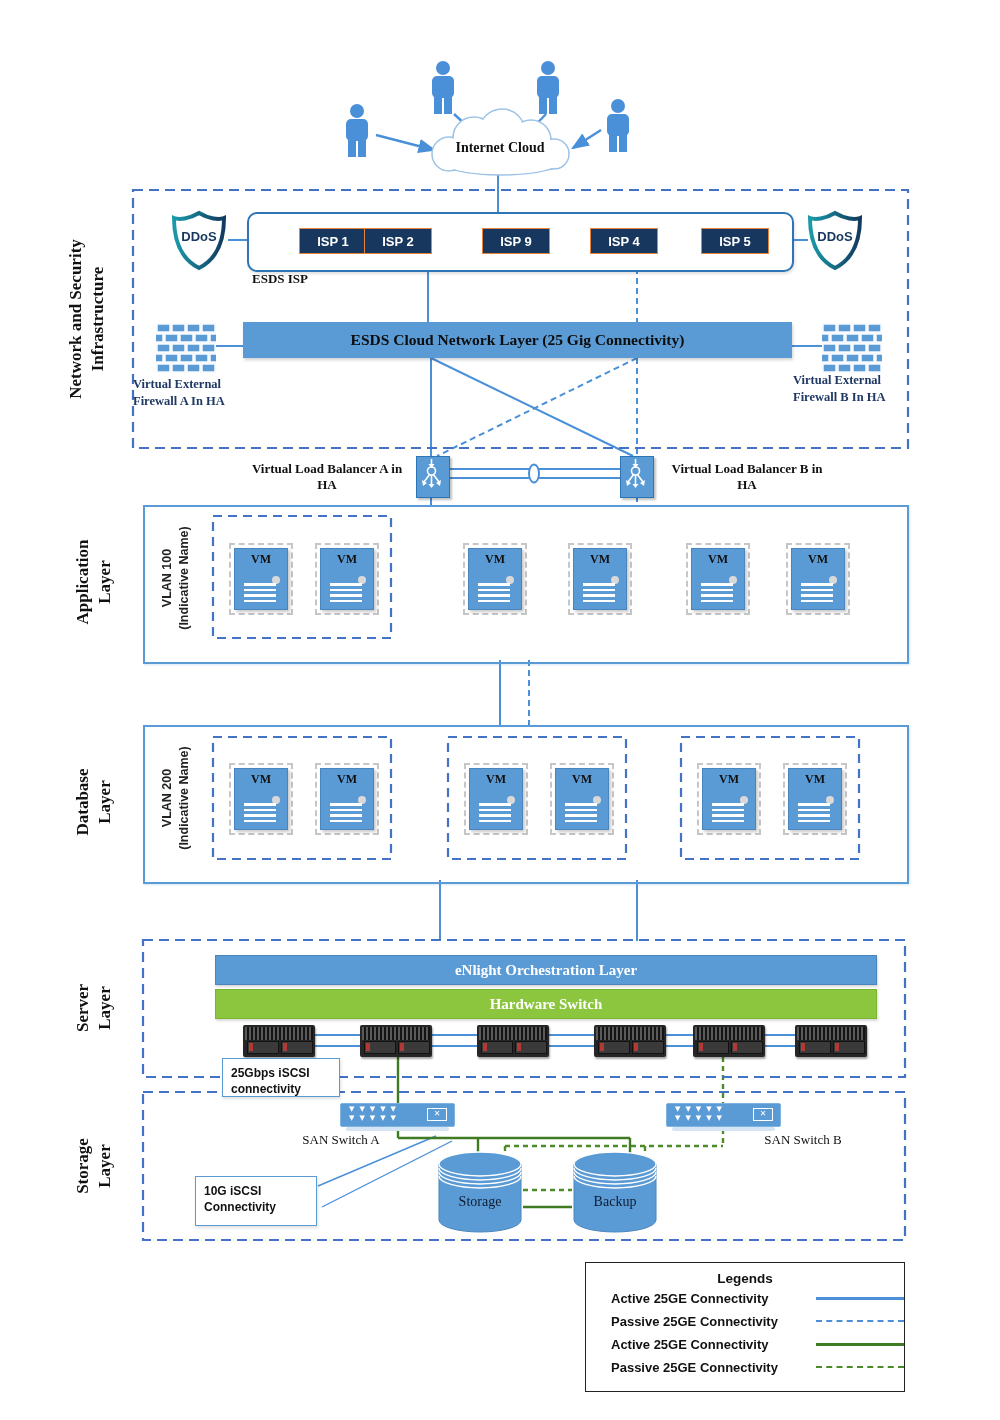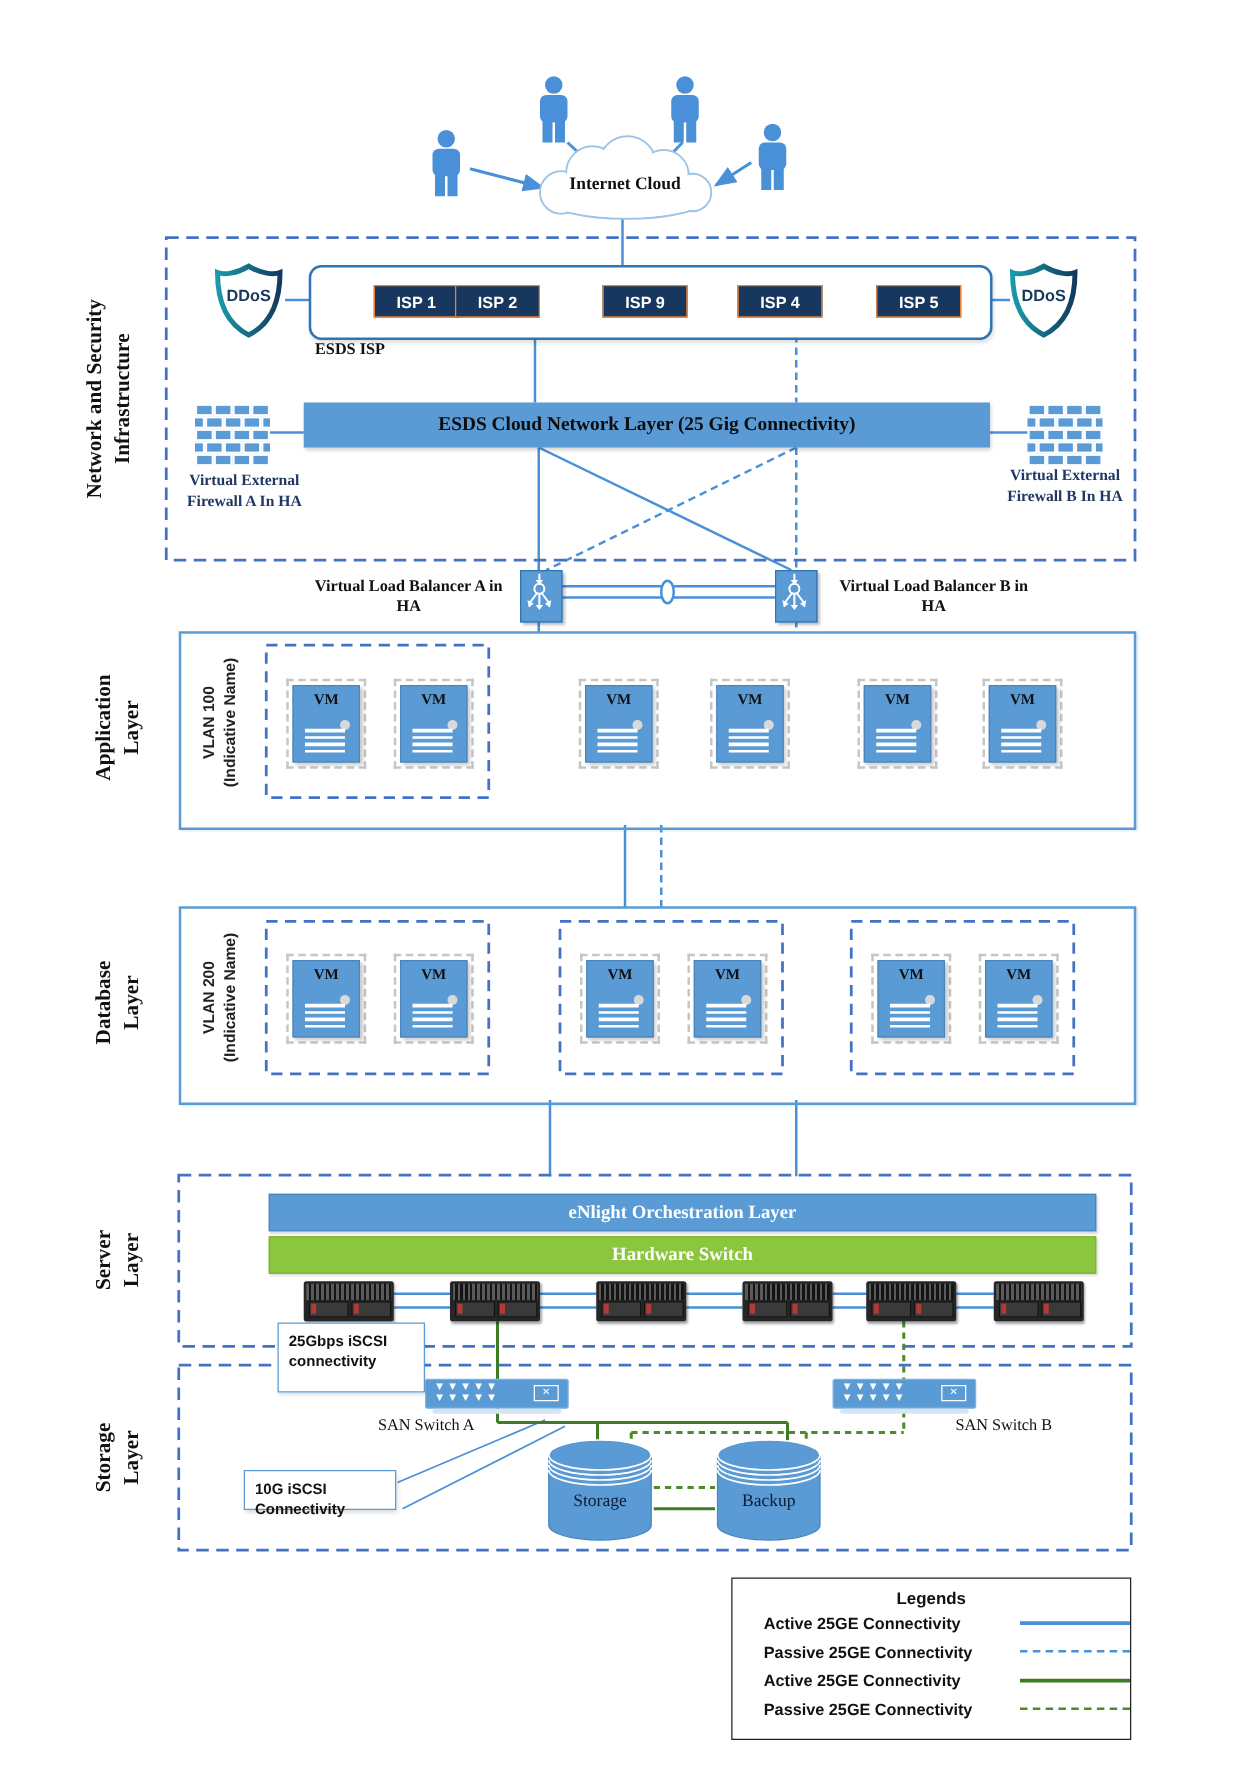--- a/index.html
+++ b/index.html
@@ -34,21 +34,21 @@
                  border:2.5px solid #2E75B6;border-radius:10px;box-shadow:1px 2px 3px rgba(0,0,0,.12);}
   .isp-chip{position:absolute;top:14px;width:68px;height:26px;background:#17375E;border:1.5px solid #E8833A;
             color:#fff;font-family:"Liberation Sans",sans-serif;font-weight:bold;font-size:13px;
             display:flex;align-items:center;justify-content:center;box-sizing:border-box;}
 
   .netbar{position:absolute;z-index:2;background:#5B9BD5;display:flex;align-items:center;justify-content:center;
           font-weight:bold;color:#0d0d0d;box-shadow:1px 2px 3px rgba(0,0,0,.18);}
   .srvbar{position:absolute;z-index:2;display:flex;align-items:center;justify-content:center;
           font-weight:bold;color:#fff;font-size:15px;box-shadow:1px 2px 2px rgba(0,0,0,.15);}
 
-  .fw-label{position:absolute;z-index:2;text-align:center;font-weight:bold;font-size:12.5px;
+  .fw-label{position:absolute;z-index:2;text-align:left;font-weight:bold;font-size:12.5px;
             line-height:17px;color:#1F3864;}
   .plain-label{position:absolute;z-index:2;color:#111;}
 
   .lb-box{position:absolute;z-index:3;width:32px;height:40px;background:#5B9BD5;border:1.5px solid #2E75B6;
           box-shadow:2px 2px 2px rgba(0,0,0,.25);}
   .lb-label{position:absolute;z-index:2;width:170px;text-align:center;font-weight:bold;font-size:13px;
             line-height:16px;color:#111;}
 
   .vm{position:absolute;z-index:3;width:64px;height:72px;border:2px dashed #c6c6c6;background:#fff;
       box-sizing:border-box;padding:3px;}
@@ -547,22 +547,22 @@
       <div class="bay" style="left:4px;"></div>
       <div class="bay" style="left:38px;"></div>
     </div>
   <div class="server" style="left:795px;top:1025px;">
       <div class="bay" style="left:4px;"></div>
       <div class="bay" style="left:38px;"></div>
     </div>
 
   <div class="vlabel seclabel" style="left:55px;top:1143px;width:80px;height:46px;">Storage Layer</div>
 
-  <div class="callout" style="left:222px;top:1058px;width:118px;height:56px;">25Gbps iSCSI connectivity</div>
-  <div class="callout" style="left:195px;top:1176px;width:122px;height:32px;">10G iSCSI Connectivity</div>
+  <div class="callout" style="left:222px;top:1058px;width:118px;height:39px;">25Gbps iSCSI connectivity</div>
+  <div class="callout" style="left:195px;top:1176px;width:122px;height:50px;">10G iSCSI Connectivity</div>
 
   <div class="switch" style="left:340px;top:1103px;">
     <div class="sw-chev">▼▼▼▼▼<br>▼▼▼▼▼</div>
     <div class="sw-x">✕</div>
   </div>
   <div class="switch" style="left:666px;top:1103px;">
     <div class="sw-chev">▼▼▼▼▼<br>▼▼▼▼▼</div>
     <div class="sw-x">✕</div>
   </div>
   <div class="plain-label" style="left:286px;top:1132px;width:110px;text-align:center;font-size:13px;">SAN Switch A</div>

